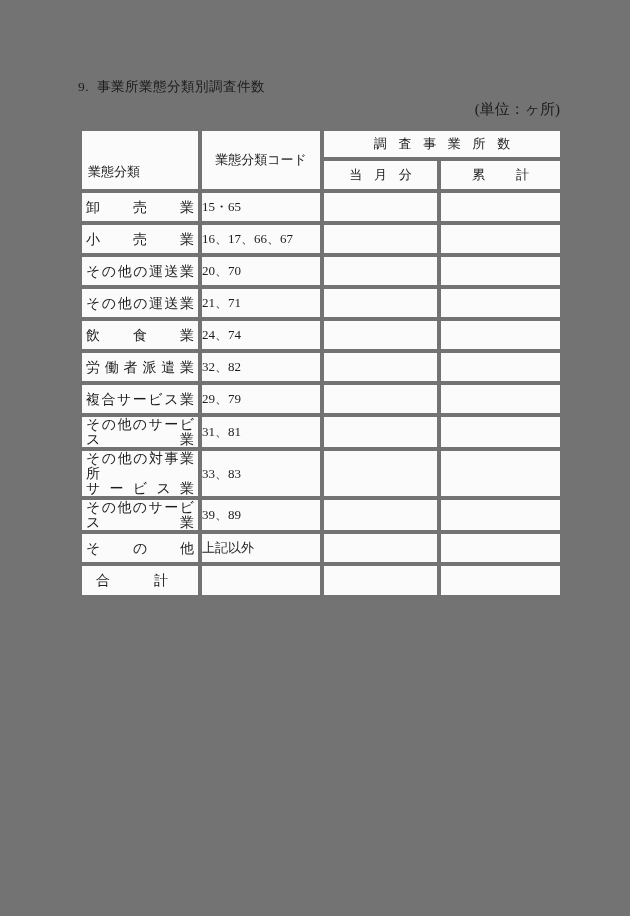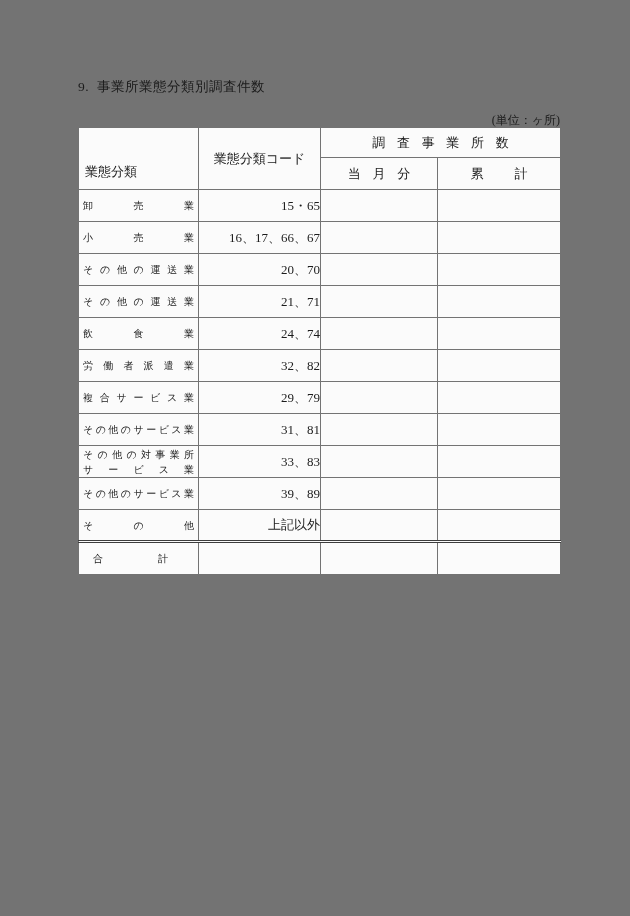--- a/index.html
+++ b/index.html
@@ -16,31 +16,30 @@
     overflow:hidden;
   }
   .doc-title {
     position:absolute; left:78px; top:78px;
     font-size:13.5px; white-space:pre;
     letter-spacing:0.5px;
   }
   .unit-label {
     position:absolute; left:78px; top:100px;
     width:482px; text-align:right;
-    font-size:12px;
-    margin-top:12px;
+    font-size:15px;
   }
   table.survey {
     position:absolute; left:78px; top:127px;
     width:482px;
     border-collapse:collapse;
     table-layout:fixed;
   }
   .survey th, .survey td {
-    border:1px solid #737373;
+    border:4px solid #737373;
     font-weight:normal;
     font-size:13px;
     padding:0;
     vertical-align:middle;
     background:#fbfbfb;
   }
   tr.hdr-top    { height:30px; }
   tr.hdr-sub    { height:32px; }
   tr.data-row   { height:32px; }
   tr.total-row  { height:33px; }
@@ -51,28 +50,28 @@
     text-align:left;
     padding:0 0 8px 6px;
   }
   th.h-code { text-align:center; }
   th.h-survey, th.h-month, th.h-cum { text-align:center; }
 
   .ls-wide  { letter-spacing:0.9em;  margin-right:-0.9em; }
   .ls-xwide { letter-spacing:2.4em;  margin-right:-2.4em; }
 
   td.cat {
-    font-size:10px;
+    font-size:14px;
     line-height:15px;
     text-align:justify;
     text-align-last:justify;
     padding:0 4px;
   }
   td.cat-total { padding:0 30px 0 14px; }
-  td.code { text-align:right; }
+  td.code { text-align:left; }
   td.val  { }
 </style>
 </head>
 <body>
 
 <div class="page">
 
   <div class="doc-title">9.  事業所業態分類別調査件数</div>
   <div class="unit-label">(単位：ヶ所)</div>
 

